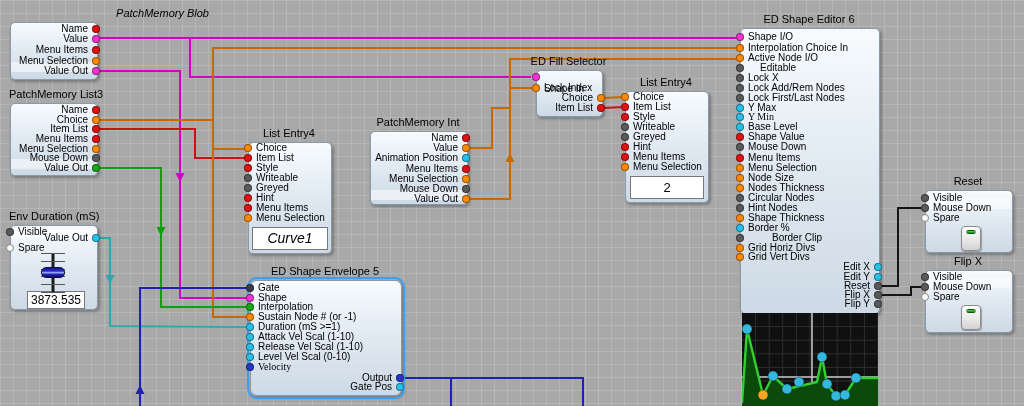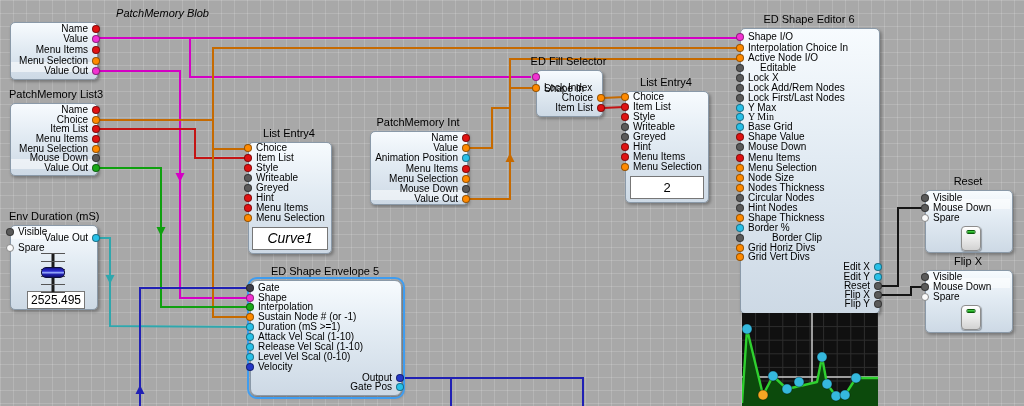--- a/index.html
+++ b/index.html
@@ -118,21 +118,21 @@
       <div class="port-label" style="left: -50px; top: 163px; width: 138px; text-align: right;">Value Out</div>
       <div class="node-box" style="left: 10px; top: 225px; width: 86px; height: 83px;"></div>
       <div class="node-title" style="left: 9px; top: 210px; width: 200px; text-align: left;">Env Duration (mS)</div>
       <div class="rowband" style="left: 11px; top: 229px; width: 84px;"></div>
       <div class="port-dot" style="background: rgb(90, 90, 90); left: 6px; top: 228px;"></div>
       <div class="port-label" style="left: 18px; top: 227px;">Visible</div>
       <div class="port-dot" style="background: rgb(40, 192, 232); left: 92px; top: 234px;"></div>
       <div class="port-label" style="left: -50px; top: 233px; width: 138px; text-align: right;">Value Out</div>
       <div class="port-dot" style="background: rgb(250, 250, 250); border-color: rgb(136, 136, 136); left: 6px; top: 244px;"></div>
       <div class="port-label" style="left: 18px; top: 243px;">Spare</div>
-      <div class="valuebox" style="left: 27px; top: 291px; width: 56px; height: 16px; font-size: 12px; line-height: 16px;">2525.495</div>
+      <div class="valuebox" style="left: 27px; top: 291px; width: 56px; height: 16px; font-size: 12px; line-height: 16px;">3873.535</div>
       <div class="slider" style="left: 41px; top: 253px; width: 24px; height: 40px;">
         <div class="track"></div>
         <div class="tick" style="top: 0px;"></div>
         <div class="tick" style="top: 8px;"></div>
         <div class="tick" style="top: 16px;"></div>
         <div class="tick" style="top: 23px;"></div>
         <div class="tick" style="top: 31px;"></div>
         <div class="tick" style="top: 39px;"></div>
         <div class="handle" style="top: 14px;"></div>
       </div>
@@ -215,21 +215,21 @@
       <div class="port-label" style="left: 748px; top: 73px;">Lock X</div>
       <div class="port-dot" style="background: rgb(90, 90, 90); left: 736px; top: 84px;"></div>
       <div class="port-label" style="left: 748px; top: 83px;">Lock Add/Rem Nodes</div>
       <div class="port-dot" style="background: rgb(90, 90, 90); left: 736px; top: 94px;"></div>
       <div class="port-label" style="left: 748px; top: 93px;">Lock First/Last Nodes</div>
       <div class="port-dot" style="background: rgb(40, 192, 232); left: 736px; top: 104px;"></div>
       <div class="port-label" style="left: 748px; top: 103px;">Y Max</div>
       <div class="port-dot" style="background: rgb(40, 192, 232); left: 736px; top: 113px;"></div>
       <div class="port-label" style="left: 748px; top: 112px; font-family: Liberation Serif, serif;">Y Min</div>
       <div class="port-dot" style="background: rgb(40, 192, 232); left: 736px; top: 123px;"></div>
-      <div class="port-label" style="left: 748px; top: 122px;">Base Grid</div>
+      <div class="port-label" style="left: 748px; top: 122px;">Base Level</div>
       <div class="port-dot" style="background: rgb(224, 18, 18); left: 736px; top: 133px;"></div>
       <div class="port-label" style="left: 748px; top: 132px;">Shape Value</div>
       <div class="port-dot" style="background: rgb(90, 90, 90); left: 736px; top: 143px;"></div>
       <div class="port-label" style="left: 748px; top: 142px;">Mouse Down</div>
       <div class="port-dot" style="background: rgb(224, 18, 18); left: 736px; top: 154px;"></div>
       <div class="port-label" style="left: 748px; top: 153px;">Menu Items</div>
       <div class="port-dot" style="background: rgb(255, 138, 0); left: 736px; top: 164px;"></div>
       <div class="port-label" style="left: 748px; top: 163px;">Menu Selection</div>
       <div class="port-dot" style="background: rgb(255, 138, 0); left: 736px; top: 174px;"></div>
       <div class="port-label" style="left: 748px; top: 173px;">Node Size</div>
@@ -271,21 +271,21 @@
       <div class="port-label" style="left: 258px; top: 312px;">Sustain Node # (or -1)</div>
       <div class="port-dot" style="background: rgb(40, 192, 232); left: 246px; top: 323px;"></div>
       <div class="port-label" style="left: 258px; top: 322px;">Duration (mS &gt;=1)</div>
       <div class="port-dot" style="background: rgb(40, 192, 232); left: 246px; top: 333px;"></div>
       <div class="port-label" style="left: 258px; top: 332px;">Attack Vel Scal (1-10)</div>
       <div class="port-dot" style="background: rgb(40, 192, 232); left: 246px; top: 343px;"></div>
       <div class="port-label" style="left: 258px; top: 342px;">Release Vel Scal (1-10)</div>
       <div class="port-dot" style="background: rgb(40, 192, 232); left: 246px; top: 353px;"></div>
       <div class="port-label" style="left: 258px; top: 352px;">Level Vel Scal (0-10)</div>
       <div class="port-dot" style="background: rgb(36, 56, 200); left: 246px; top: 363px;"></div>
-      <div class="port-label" style="left: 258px; top: 362px;">Velocity</div>
+      <div class="port-label" style="left: 258px; top: 362px; font-family: Liberation Serif, serif;">Velocity</div>
       <div class="port-dot" style="background: rgb(36, 56, 200); left: 396px; top: 374px;"></div>
       <div class="port-label" style="left: 190px; top: 373px; width: 202px; text-align: right;">Output</div>
       <div class="port-dot" style="background: rgb(40, 192, 232); left: 396px; top: 383px;"></div>
       <div class="port-label" style="left: 190px; top: 382px; width: 202px; text-align: right;">Gate Pos</div>
       <div class="node-box" style="left: 925px; top: 190px; width: 86px; height: 61px;"></div>
       <div class="node-title" style="left: 868px; top: 175px; width: 200px; text-align: center;">Reset</div>
       <div class="rowband" style="left: 926px; top: 199px; width: 84px;"></div>
       <div class="port-dot" style="background: rgb(90, 90, 90); left: 921px; top: 194px;"></div>
       <div class="port-label" style="left: 933px; top: 193px;">Visible</div>
       <div class="port-dot" style="background: rgb(90, 90, 90); left: 921px; top: 204px;"></div>

